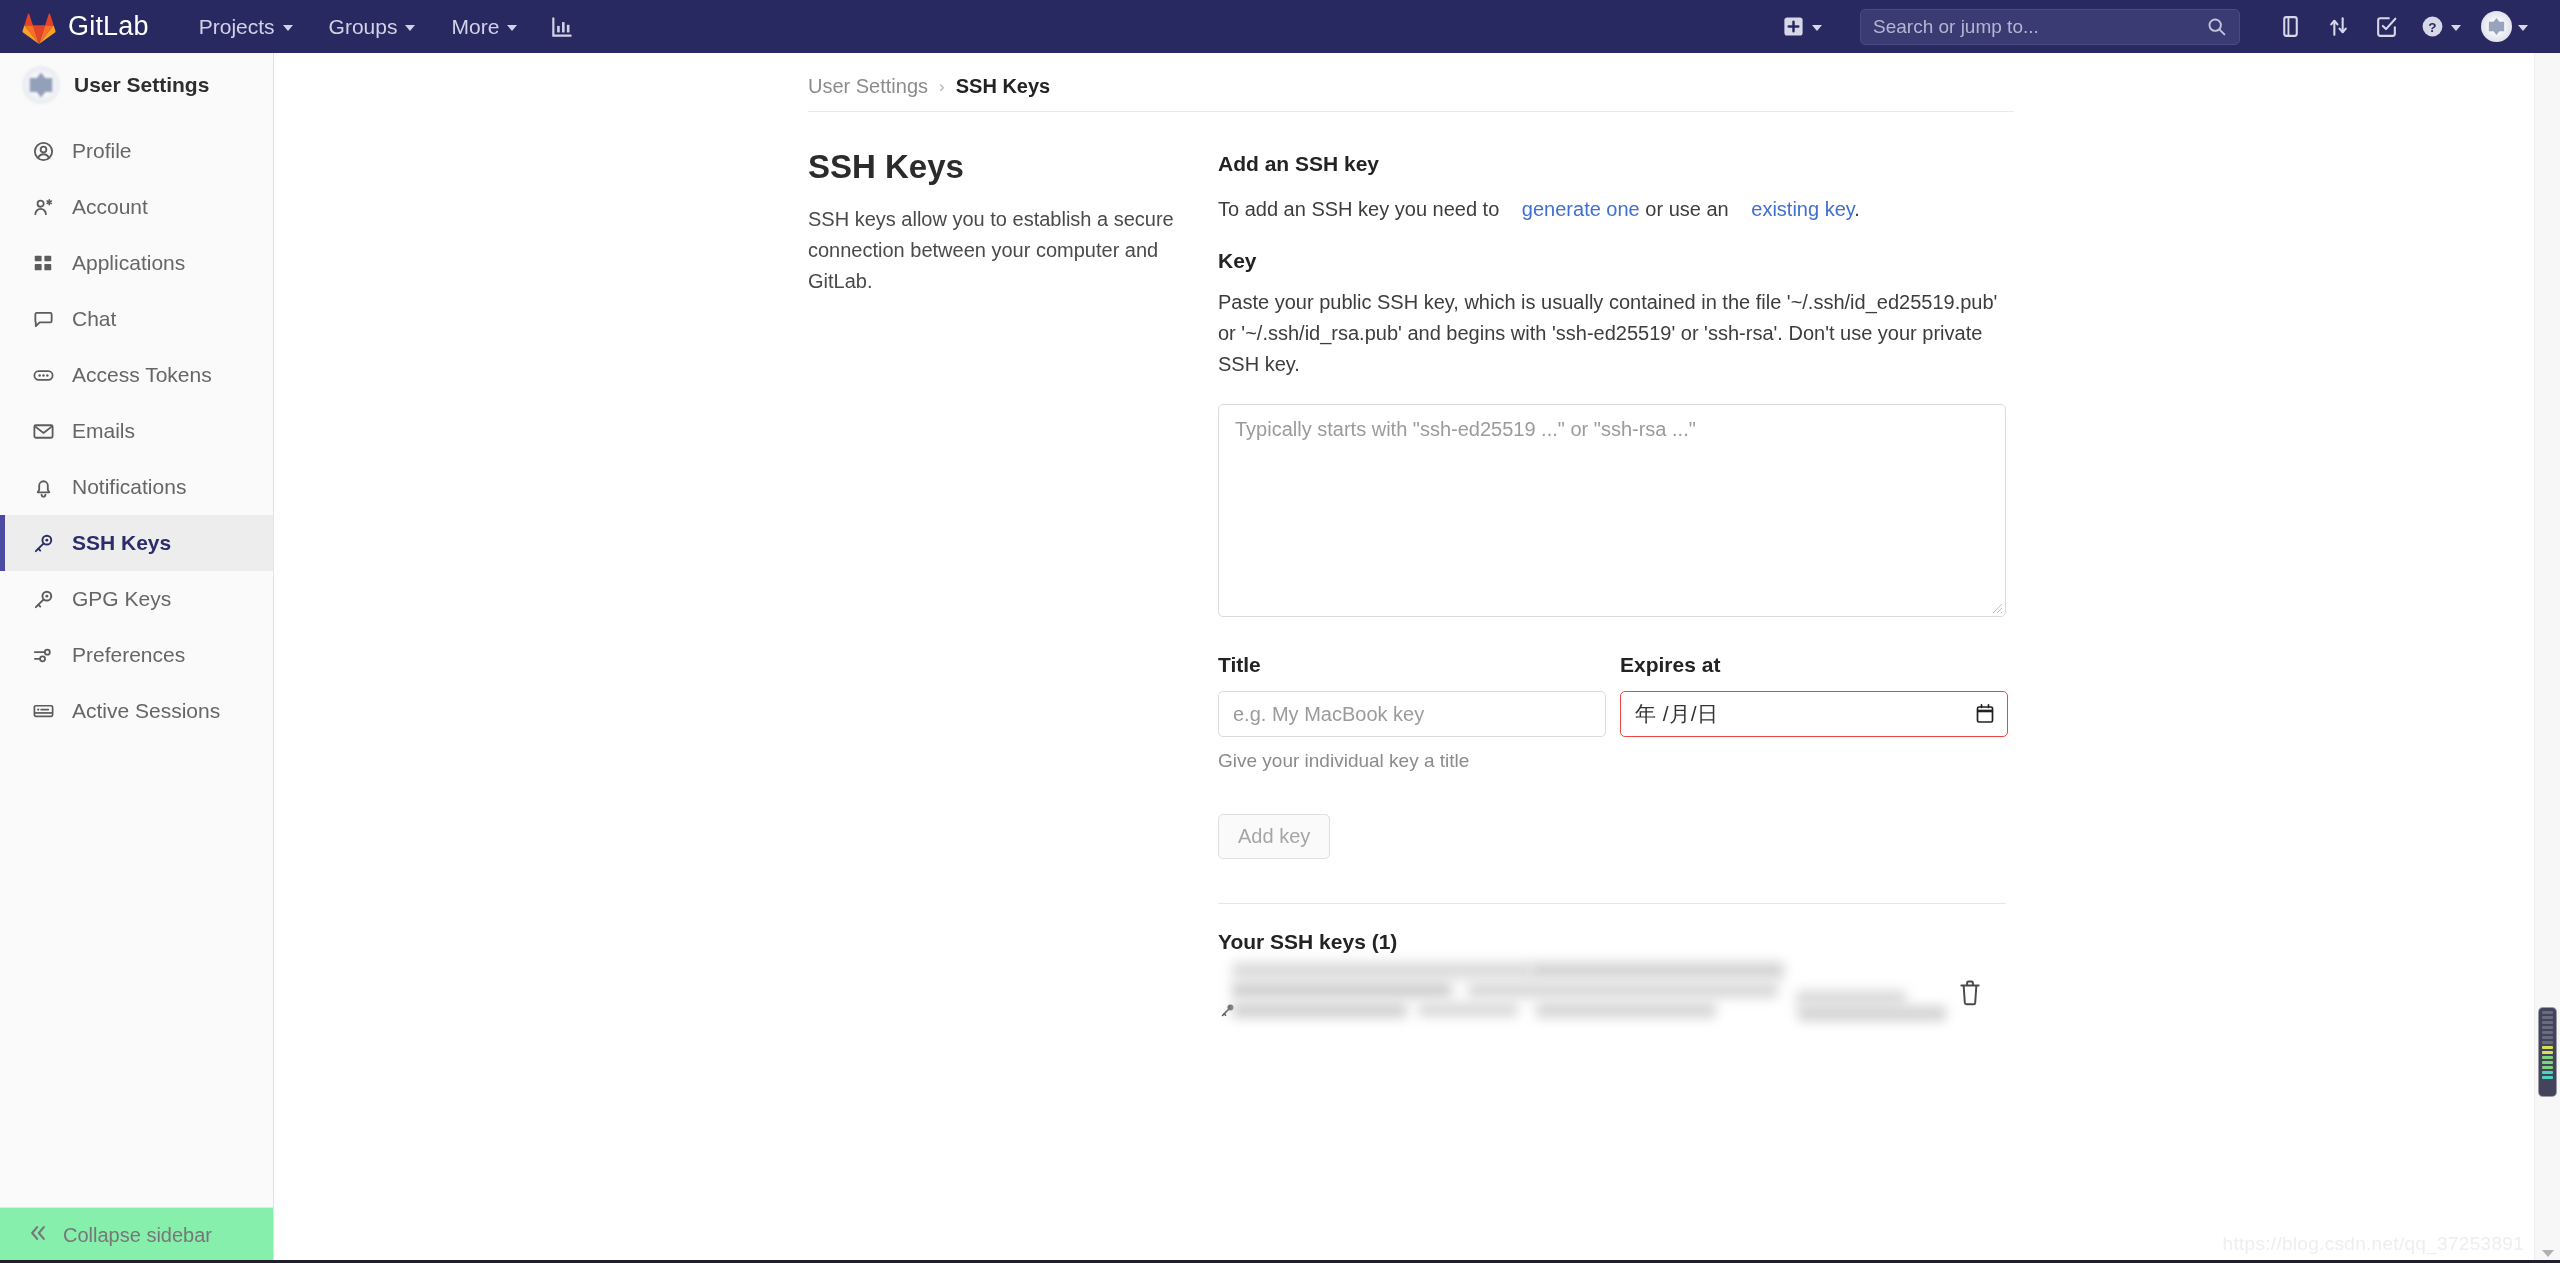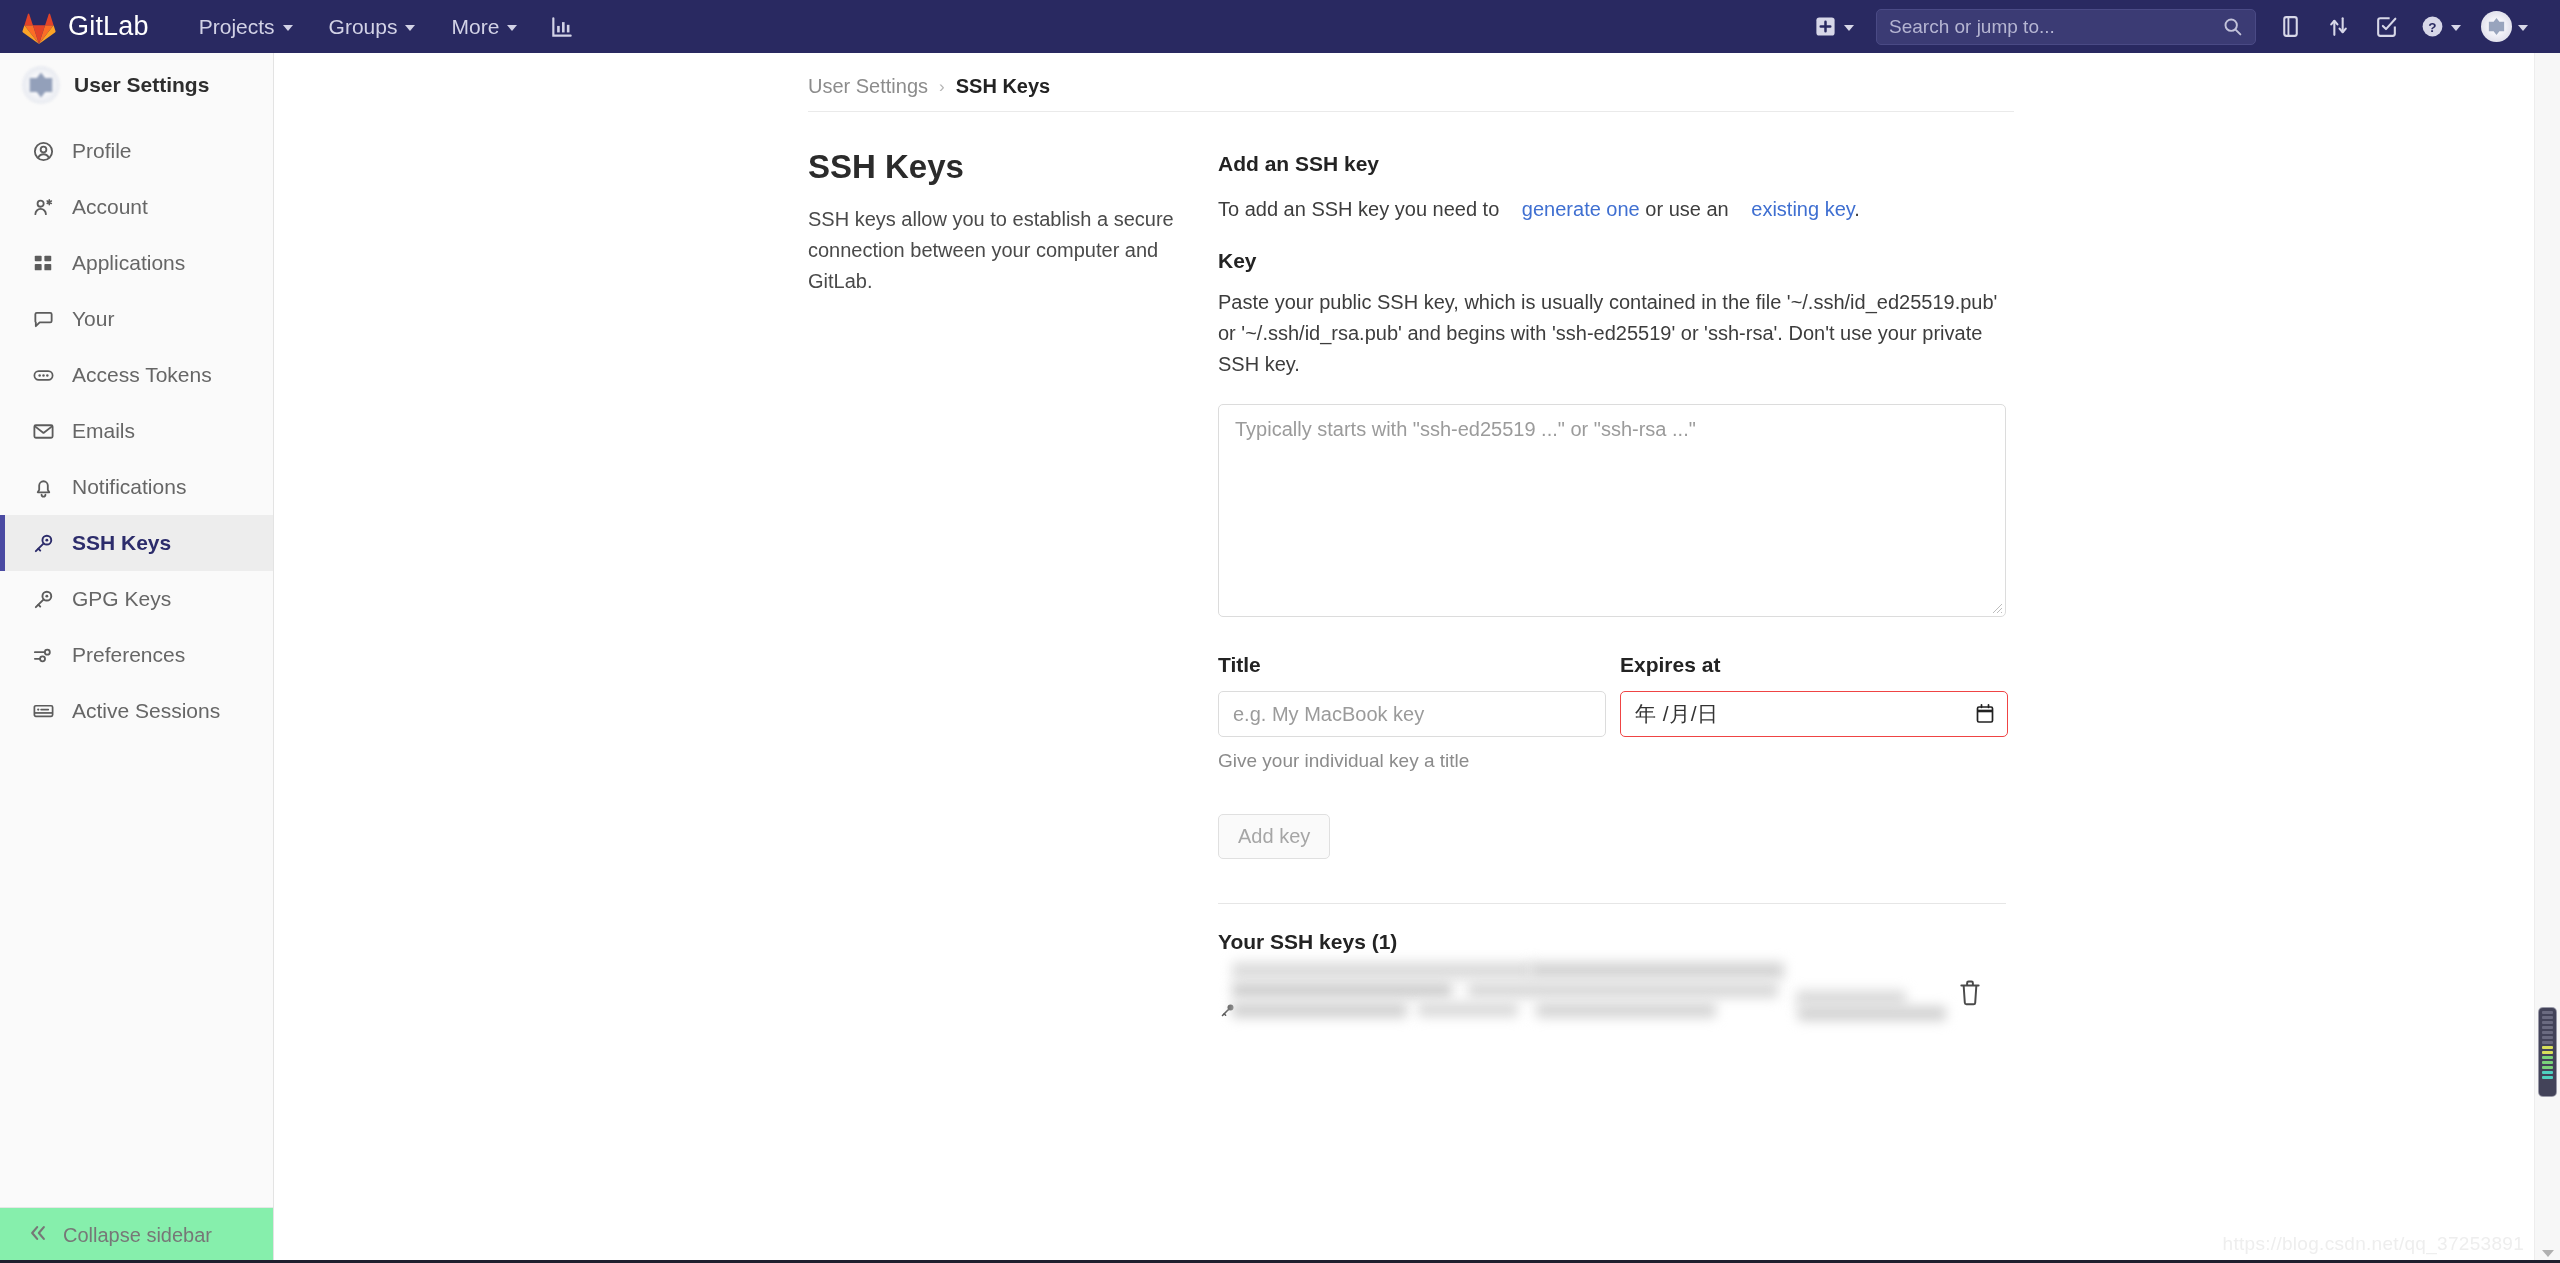--- a/index.html
+++ b/index.html
@@ -56,21 +56,21 @@
   }
   .nav-plus {
     display: flex; align-items: center; gap: 7px;
     color: #d7d7e8; padding: 0 12px; cursor: pointer;
   }
   .search-box {
     width: 380px; height: 36px;
     background: #3b3b74; border: 1px solid #4a4a85;
     border-radius: 5px;
     display: flex; align-items: center;
-    padding: 0 12px; margin: 0 10px;
+    padding: 0 12px; margin: 0 26px;
     cursor: text;
   }
   .search-placeholder {
     color: #b5b5d2; font-size: 19px; flex: 1;
     white-space: nowrap; overflow: hidden;
   }
   .nav-icon-btn {
     display: flex; align-items: center; justify-content: center;
     width: 48px; height: 53px; cursor: pointer; color: #d7d7e8;
   }
@@ -473,21 +473,21 @@
       </span>
       <span>Applications</span>
     </div>
 
     <div class="sb-item">
       <span class="sb-ico">
         <svg width="23" height="23" viewBox="0 0 24 24" fill="none" stroke="currentColor" stroke-width="1.9">
           <path d="M3.5 6.5 a1.5 1.5 0 0 1 1.5-1.5 h14 a1.5 1.5 0 0 1 1.5 1.5 v7 a1.5 1.5 0 0 1-1.5 1.5 H8 L4 19 V15 A1.5 1.5 0 0 1 3.5 13.5 Z" stroke-linejoin="round"></path>
         </svg>
       </span>
-      <span>Your</span>
+      <span>Chat</span>
     </div>
 
     <div class="sb-item">
       <span class="sb-ico">
         <svg width="23" height="23" viewBox="0 0 24 24" fill="none" stroke="currentColor" stroke-width="1.8">
           <rect x="2.5" y="7.5" width="19" height="9" rx="4.5"></rect>
           <circle cx="8" cy="12" r="1.3" fill="currentColor" stroke="none"></circle>
           <circle cx="12" cy="12" r="1.3" fill="currentColor" stroke="none"></circle>
           <circle cx="16" cy="12" r="1.3" fill="currentColor" stroke="none"></circle>
         </svg>

